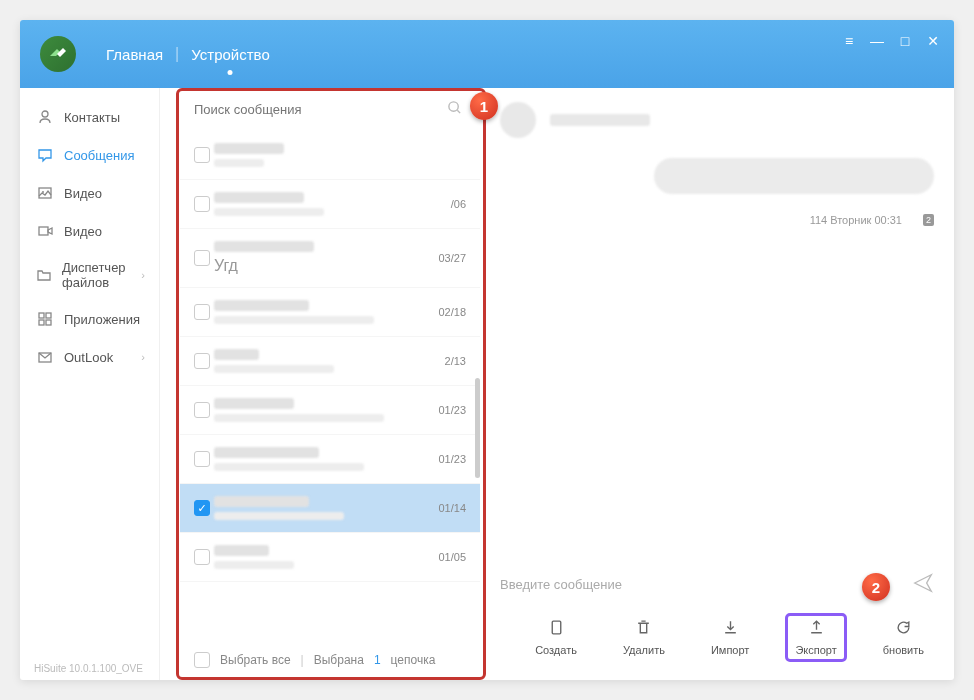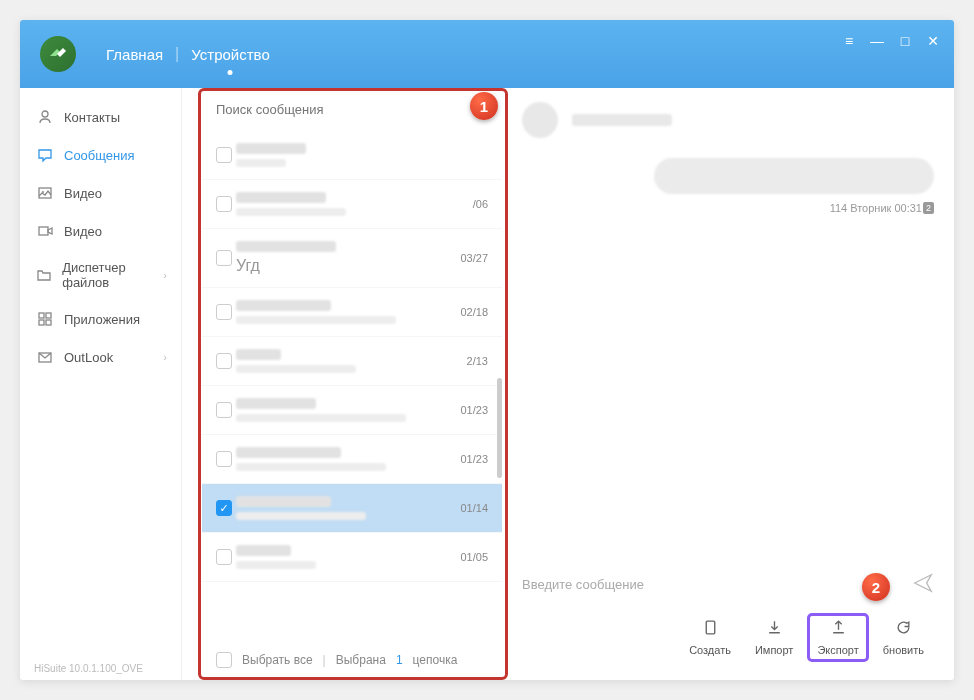--- a/index.html
+++ b/index.html
@@ -8,21 +8,21 @@
 .header { background: linear-gradient(to bottom, #5cb3f0, #4aa3e8); height: 68px; position: relative; display: flex; align-items: center; padding: 0 20px; }
 .logo { width: 36px; height: 36px; background: linear-gradient(135deg, #3d8b3d, #2e7030); border-radius: 50%; display: flex; align-items: center; justify-content: center; margin-right: 18px; }
 .logo svg { width: 24px; height: 24px; }
 .nav-item { color: #fff; font-size: 15px; padding: 0 12px; cursor: pointer; }
 .nav-sep { color: rgba(255,255,255,0.5); }
 .nav-active { font-weight: 500; position: relative; }
 .nav-dot { position: absolute; bottom: -12px; left: 50%; transform: translateX(-50%); width: 5px; height: 5px; background: #fff; border-radius: 50%; }
 .win-controls { position: absolute; right: 14px; top: 14px; display: flex; gap: 14px; }
 .win-btn { width: 14px; height: 14px; display: flex; align-items: center; justify-content: center; color: #fff; cursor: pointer; font-size: 14px; }
 .body { flex: 1; display: flex; overflow: hidden; }
-.sidebar { width: 162px; padding: 10px 0; border-right: 1px solid #f0f0f0; }
+.sidebar { width: 140px; padding: 10px 0; border-right: 1px solid #f0f0f0; }
 .side-item { padding: 10px 16px; display: flex; align-items: center; gap: 10px; color: #555; font-size: 13px; cursor: pointer; position: relative; }
 .side-item.active { color: #3397e8; }
 .side-icon { width: 18px; height: 18px; display: flex; align-items: center; justify-content: center; }
 .side-chevron { position: absolute; right: 14px; color: #bbb; font-size: 11px; }
 .center { width: 300px; position: relative; display: flex; flex-direction: column; margin-left: 20px; }
 .center-frame { position: absolute; top: 0; left: -4px; right: -6px; bottom: 0; border: 3px solid #c43530; border-radius: 6px; pointer-events: none; z-index: 10; }
 .search-box { padding: 10px 14px; position: relative; }
 .search-input { width: 100%; border: none; background: transparent; font-size: 13px; color: #888; outline: none; padding: 4px 0; }
 .search-icon { position: absolute; right: 18px; top: 12px; color: #bbb; }
 .msg-list { flex: 1; overflow: hidden; }
@@ -35,25 +35,25 @@
 .msg-sub { height: 8px; background: #ededed; border-radius: 3px; filter: blur(1px); }
 .msg-date { font-size: 11px; color: #888; }
 .select-all-row { padding: 12px 14px; display: flex; align-items: center; gap: 10px; font-size: 12px; color: #888; }
 .select-all-row .count { color: #3397e8; }
 .scroll-thumb { position: absolute; right: 0; top: 290px; width: 5px; height: 100px; background: #ccc; border-radius: 3px; }
 .right { flex: 1; display: flex; flex-direction: column; padding: 14px 20px 10px; position: relative; }
 .contact-header { display: flex; align-items: center; gap: 14px; margin-bottom: 20px; }
 .avatar { width: 36px; height: 36px; background: #e8e8e8; border-radius: 50%; filter: blur(1px); }
 .contact-name { height: 12px; width: 100px; background: #e8e8e8; border-radius: 3px; filter: blur(1px); }
 .bubble { background: #ebebeb; border-radius: 18px; padding: 12px 20px; width: 280px; height: 36px; margin-left: auto; filter: blur(1px); }
-.timestamp { text-align: right; font-size: 11px; color: #999; margin-top: 8px; display: flex; justify-content: flex-end; align-items: center; gap: 1px; }
+.timestamp { text-align: right; font-size: 11px; color: #999; margin-top: 20px; display: flex; justify-content: flex-end; align-items: center; gap: 21px; }
 .ts-badge { background: #999; color: #fff; font-size: 9px; padding: 1px 3px; border-radius: 2px; }
 .compose-row { margin-top: auto; display: flex; align-items: center; gap: 14px; color: #aaa; font-size: 13px; padding: 8px 0; }
 .send-icon { color: #bbb; }
-.toolbar { display: flex; justify-content: flex-end; gap: 4px; padding: 8px 0; }
+.toolbar { display: flex; justify-content: flex-end; gap: 26px; padding: 8px 0; }
 .tool-btn { display: flex; flex-direction: column; align-items: center; gap: 4px; padding: 6px 10px; font-size: 11px; color: #555; cursor: pointer; }
 .tool-btn.highlighted { border: 3px solid #8b5cf6; border-radius: 5px; padding: 3px 7px; }
 .tool-icon { font-size: 16px; color: #666; }
 .footer { position: absolute; bottom: 6px; left: 14px; font-size: 10px; color: #bbb; }
 .badge { position: absolute; width: 28px; height: 28px; border-radius: 50%; background: radial-gradient(circle at 35% 30%, #ff6b47, #d03020); color: #fff; font-weight: bold; font-size: 15px; display: flex; align-items: center; justify-content: center; box-shadow: 0 2px 4px rgba(0,0,0,0.3); z-index: 20; }
 .badge-1 { top: 92px; left: 470px; }
 .badge-2 { top: 573px; left: 862px; }
 </style>
 </head>
 <body>
@@ -262,20 +262,26 @@
       </div>
       <div class="toolbar">
         <div class="tool-btn">
           <span class="tool-icon"><svg width="17" height="17" viewBox="0 0 16 16">
                 <rect x="4" y="2" width="8" height="12" rx="1" fill="none" stroke="#666" stroke-width="1.3"></rect>
               </svg></span>
           <span>Создать</span>
         </div>
         <div class="tool-btn">
           <span class="tool-icon"><svg width="17" height="17" viewBox="0 0 16 16">
+                <path d="M3 4h10M5 4v9h6V4M6 2h4" fill="none" stroke="#666" stroke-width="1.3"></path>
+              </svg></span>
+          <span>Удалить</span>
+        </div>
+        <div class="tool-btn">
+          <span class="tool-icon"><svg width="17" height="17" viewBox="0 0 16 16">
                 <path d="M8 2v8m-3-3l3 3 3-3M3 13h10" fill="none" stroke="#666" stroke-width="1.3"></path>
               </svg></span>
           <span>Импорт</span>
         </div>
         <div class="tool-btn highlighted">
           <span class="tool-icon"><svg width="17" height="17" viewBox="0 0 16 16">
                 <path d="M8 10V2m-3 3l3-3 3 3M3 13h10" fill="none" stroke="#666" stroke-width="1.3"></path>
               </svg></span>
           <span>Экспорт</span>
         </div>

